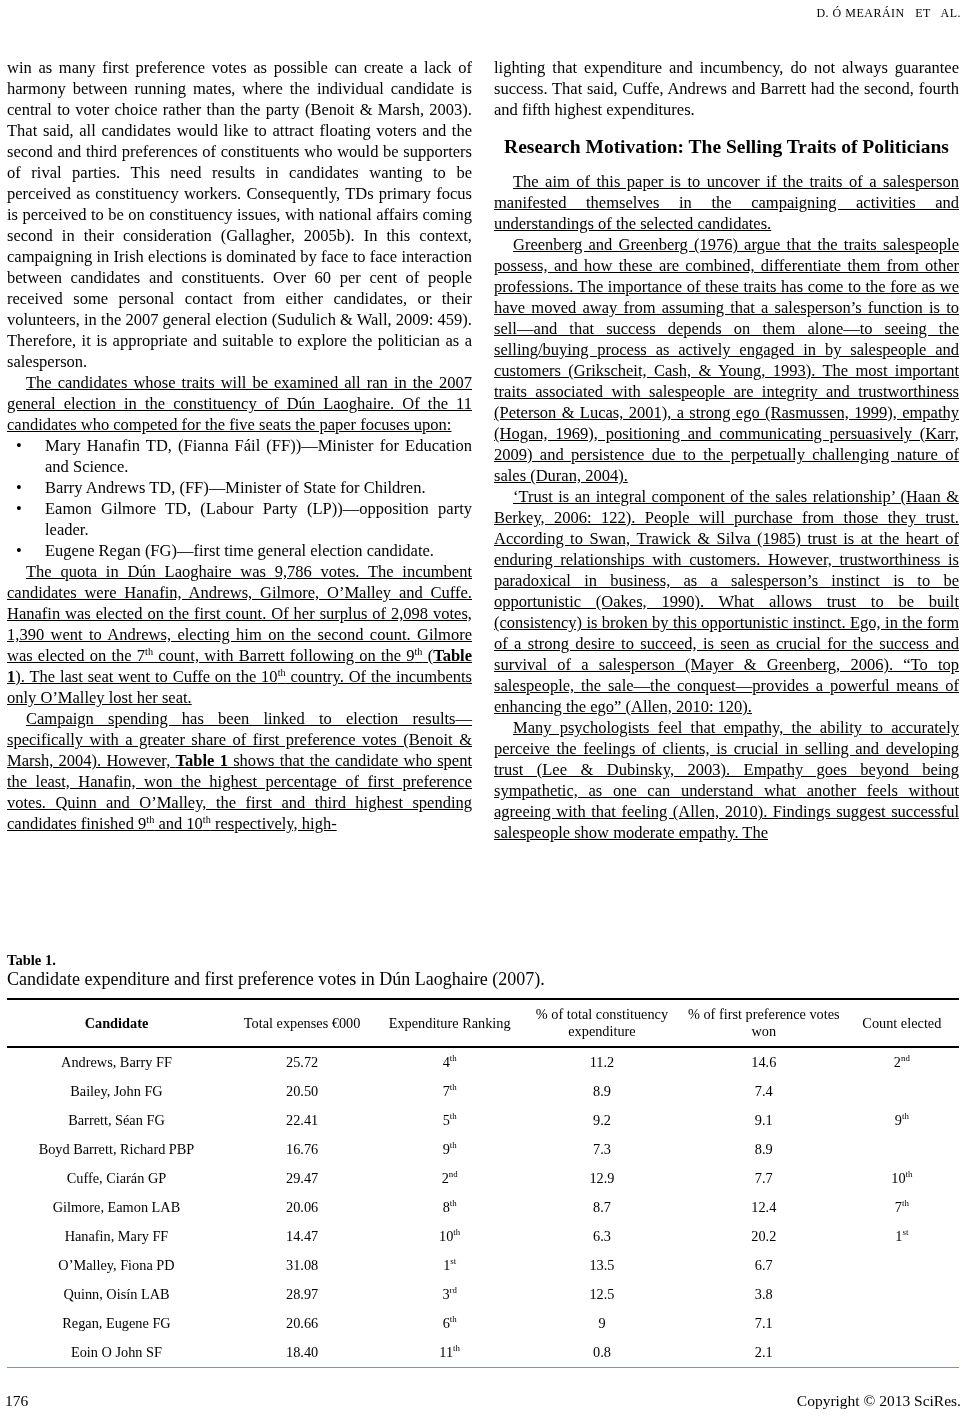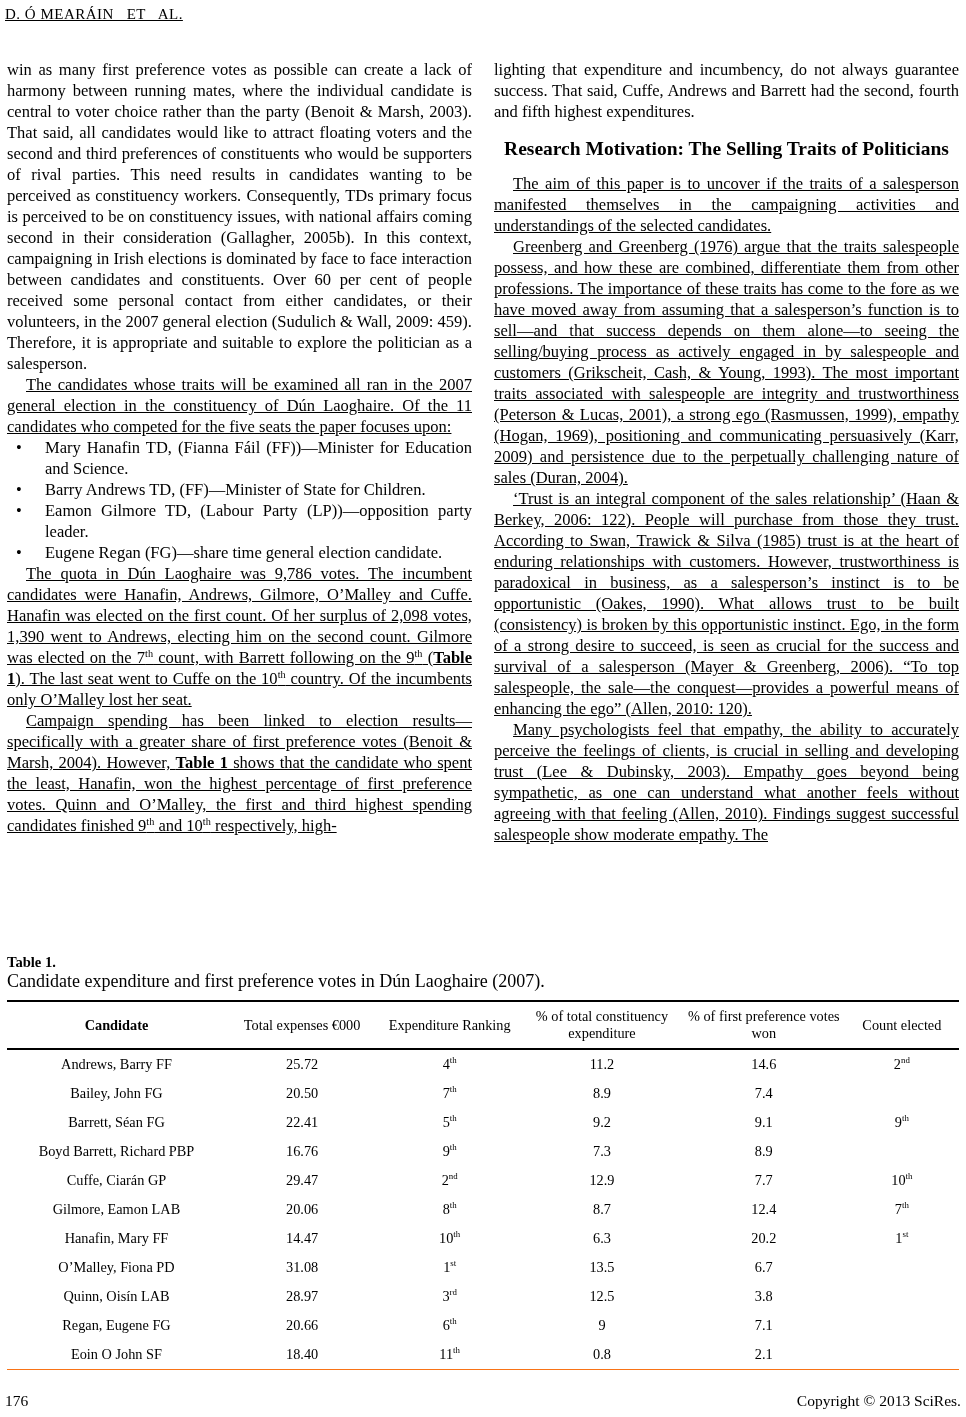--- a/index.html
+++ b/index.html
@@ -8,25 +8,24 @@
     width: 966px;
     height: 1417px;
     background: #ffffff;
     color: #000000;
     font-family: "Liberation Serif", "DejaVu Serif", serif;
     box-sizing: border-box;
     padding: 6px 5px 0 5px;
     overflow: hidden;
   }
   .running-head {
-    text-align: left;
-    font-size: 15px;
+    text-align: right;
+    font-size: 12px;
     white-space: pre;
     letter-spacing: 0.5px;
-    text-decoration: underline;
   }
   .columns {
     display: flex;
     gap: 22px;
     margin-top: 36px;
     height: 878px;
     overflow: hidden;
     padding: 0 2px;
   }
   .col {
@@ -99,21 +98,21 @@
 
   <div class="columns">
 
     <div class="col">
       <p>win as many first preference votes as possible can create a lack of harmony between running mates, where the individual candidate is central to voter choice rather than the party (Benoit &amp; Marsh, 2003). That said, all candidates would like to attract floating voters and the second and third preferences of constituents who would be supporters of rival parties. This need results in candidates wanting to be perceived as constituency workers. Consequently, TDs primary focus is perceived to be on constituency issues, with national affairs coming second in their consideration (Gallagher, 2005b). In this context, campaigning in Irish elections is dominated by face to face interaction between candidates and constituents. Over 60 per cent of people received some personal contact from either candidates, or their volunteers, in the 2007 general election (Sudulich &amp; Wall, 2009: 459). Therefore, it is appropriate and suitable to explore the politician as a salesperson.</p>
       <p class="indent">The candidates whose traits will be examined all ran in the 2007 general election in the constituency of Dún Laoghaire. Of the 11 candidates who competed for the five seats the paper focuses upon:</p>
       <div>
           <div class="bullet-item">Mary Hanafin TD, (Fianna Fáil (FF))—Minister for Education and Science.</div>
           <div class="bullet-item">Barry Andrews TD, (FF)—Minister of State for Children.</div>
           <div class="bullet-item">Eamon Gilmore TD, (Labour Party (LP))—opposition party leader.</div>
-          <div class="bullet-item">Eugene Regan (FG)—share time general election candidate.</div>
+          <div class="bullet-item">Eugene Regan (FG)—first time general election candidate.</div>
         </div>
       <p class="indent"><span>The quota in Dún Laoghaire was 9,786 votes. The incumbent candidates were Hanafin, Andrews, Gilmore, O’Malley and Cuffe. Hanafin was elected on the first count. Of her surplus of 2,098 votes, 1,390 went to Andrews, electing him on the second count. Gilmore was elected on the 7</span><sup>th</sup><span> count, with Barrett following on the 9</span><sup>th</sup><span> (</span><b>Table 1</b><span>). The last seat went to Cuffe on the 10</span><sup>th</sup><span> country. Of the incumbents only O’Malley lost her seat.</span></p>
       <p class="indent"><span>Campaign spending has been linked to election results—specifically with a greater share of first preference votes (Benoit &amp; Marsh, 2004). However, </span><b>Table 1</b><span> shows that the candidate who spent the least, Hanafin, won the highest percentage of first preference votes. Quinn and O’Malley, the first and third highest spending candidates finished 9</span><sup>th</sup><span> and 10</span><sup>th</sup><span> respectively, high-</span></p>
     </div>
 
     <div class="col">
       <p>lighting that expenditure and incumbency, do not always guarantee success. That said, Cuffe, Andrews and Barrett had the second, fourth and fifth highest expenditures.</p>
       <h2 class="section-heading">Research Motivation: The Selling Traits of Politicians</h2>
       <p class="indent">The aim of this paper is to uncover if the traits of a salesperson manifested themselves in the campaigning activities and understandings of the selected candidates.</p>
       <p class="indent">Greenberg and Greenberg (1976) argue that the traits salespeople possess, and how these are combined, differentiate them from other professions. The importance of these traits has come to the fore as we have moved away from assuming that a salesperson’s function is to sell—and that success depends on them alone—to seeing the selling/buying process as actively engaged in by salespeople and customers (Grikscheit, Cash, &amp; Young, 1993). The most important traits associated with salespeople are integrity and trustworthiness (Peterson &amp; Lucas, 2001), a strong ego (Rasmussen, 1999), empathy (Hogan, 1969), positioning and communicating persuasively (Karr, 2009) and persistence due to the perpetually challenging nature of sales (Duran, 2004).</p>

